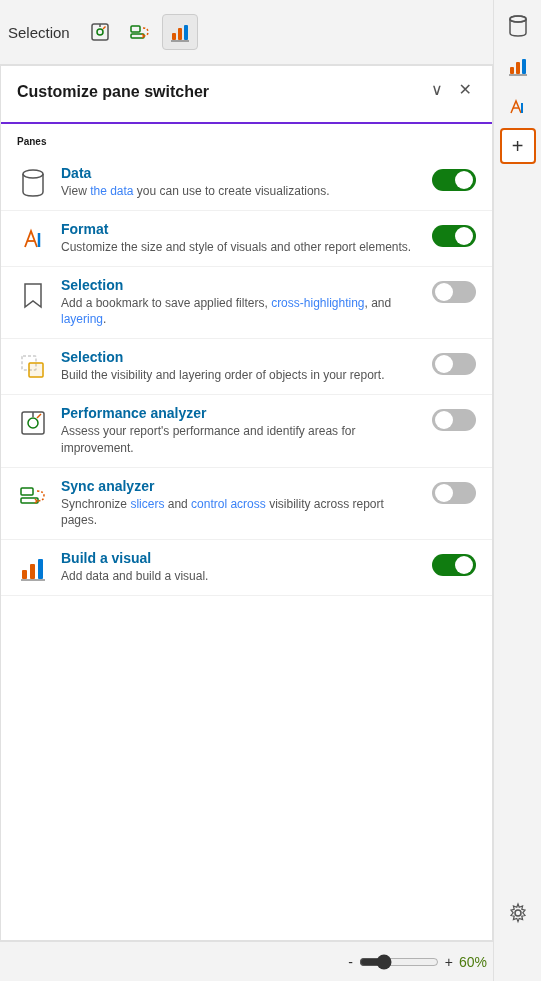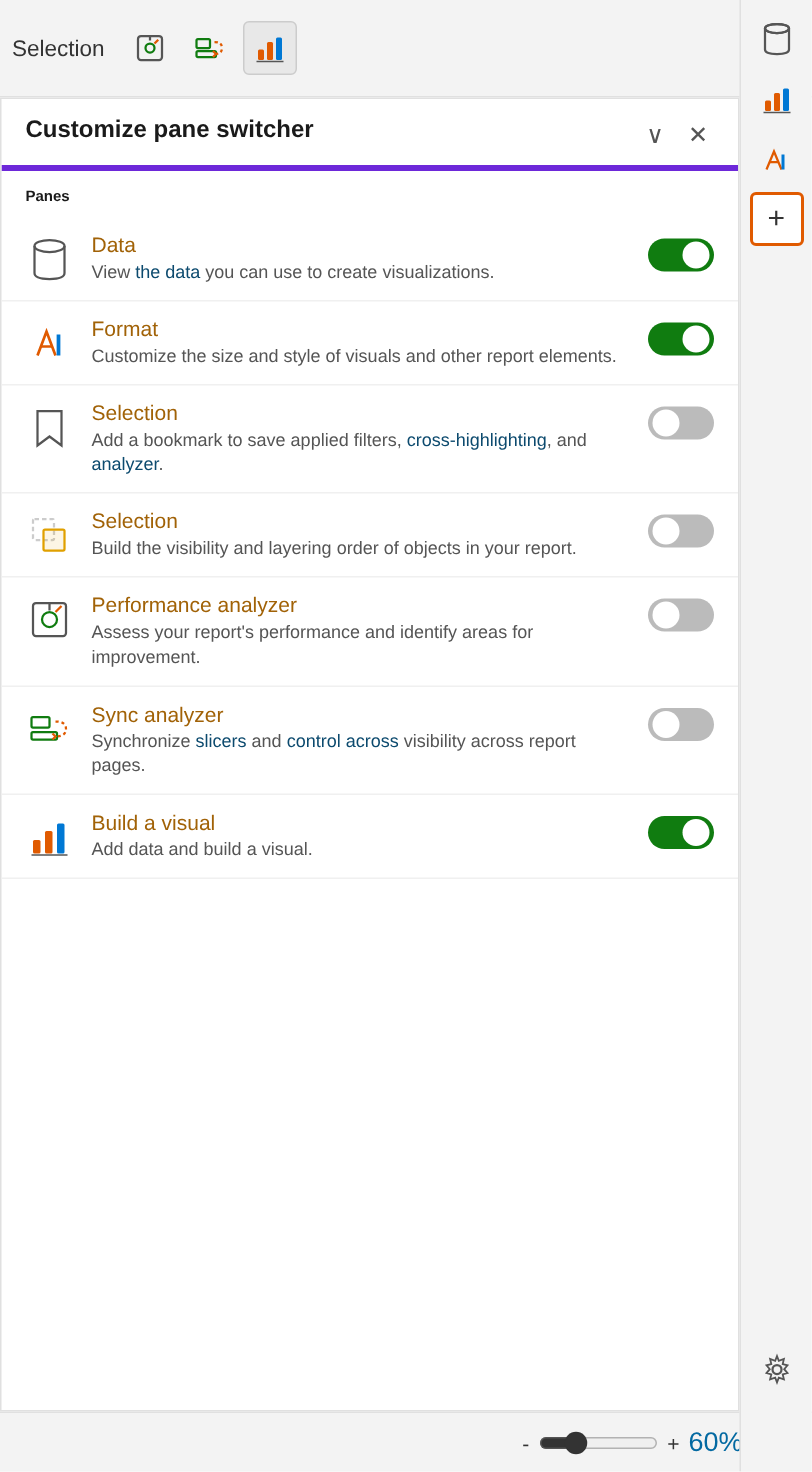--- a/index.html
+++ b/index.html
@@ -95,24 +95,24 @@
       top: 65px;
       width: 493px;
       bottom: 40px;
       background: #fff;
       border: 1px solid #e0e0e0;
       overflow-y: auto;
     }
 
     .panel-header {
       display: flex;
-      align-items: flex-start;
+      align-items: flex-end;
       justify-content: space-between;
-      padding: 12px 16px 8px 16px;
-      border-bottom: 4px solid #6d28d9;
+      padding: 12px 16px 21px 16px;
+      border-bottom: 2px solid #6d28d9;
     }
     .panel-title {
       font-size: 16px;
       font-weight: 600;
       color: #1a1a1a;
     }
     .panel-header-actions {
       display: flex;
       gap: 8px;
       align-items: center;
@@ -148,31 +148,31 @@
       display: flex;
       align-items: center;
       justify-content: center;
       margin-top: 2px;
     }
     .pane-content {
       flex: 1;
     }
     .pane-name {
       font-size: 14px;
-      font-weight: 400;
-      color: #a16207;
+      font-weight: 700;
+      color: #0369a1;
       margin-bottom: 2px;
     }
     .pane-desc {
       font-size: 12px;
       color: #555;
       line-height: 1.4;
     }
     .pane-desc a, .pane-desc .link {
-      color: #0c4a6e;
+      color: #3b82f6;
       text-decoration: none;
     }
     .pane-toggle {
       flex-shrink: 0;
       margin-top: 4px;
     }
 
     
     .toggle {
       width: 44px;
@@ -232,22 +232,22 @@
       color: #333;
       cursor: pointer;
       background: none;
       border: none;
     }
     .zoom-slider {
       width: 80px;
       accent-color: #333;
     }
     .zoom-level {
-      font-size: 18px;
-      color: #0369a1;
+      font-size: 14px;
+      color: #4d7c0f;
       min-width: 36px;
     }
     .fit-page-btn {
       width: 28px;
       height: 22px;
       border: 1px solid #888;
       background: none;
       cursor: pointer;
       display: flex;
       align-items: center;
@@ -374,21 +374,21 @@
         <div class="pane-toggle"><button class="toggle on" title="Enabled"></button></div>
       </div>
       <div class="pane-item">
         <div class="pane-icon">
           <svg width="24" height="28" viewBox="0 0 24 28" fill="none">
         <path d="M4 3 H20 V26 L12 20 L4 26 Z" stroke="#555" stroke-width="1.5" fill="none"></path>
       </svg>
         </div>
         <div class="pane-content">
           <div class="pane-name">Selection</div>
-          <div class="pane-desc">Add a bookmark to save applied filters, <span class="link">cross-highlighting</span>, and <span class="link">analyzer</span>.</div>
+          <div class="pane-desc">Add a bookmark to save applied filters, <span class="link">cross-highlighting</span>, and <span class="link">layering</span>.</div>
         </div>
         <div class="pane-toggle"><button class="toggle off" title="Disabled"></button></div>
       </div>
       <div class="pane-item">
         <div class="pane-icon">
           <svg width="28" height="28" viewBox="0 0 28 28" fill="none">
         <rect x="3" y="3" width="14" height="14" rx="1" stroke="#ccc" stroke-width="1.5" stroke-dasharray="3,2" fill="none"></rect>
         <rect x="10" y="10" width="14" height="14" rx="1" stroke="#e0a000" stroke-width="1.5" fill="rgba(224,160,0,0.1)"></rect>
         <path d="M6 18 L10 22 L20 10" stroke="#e0a000" stroke-width="0" fill="none"></path>
       </svg>

